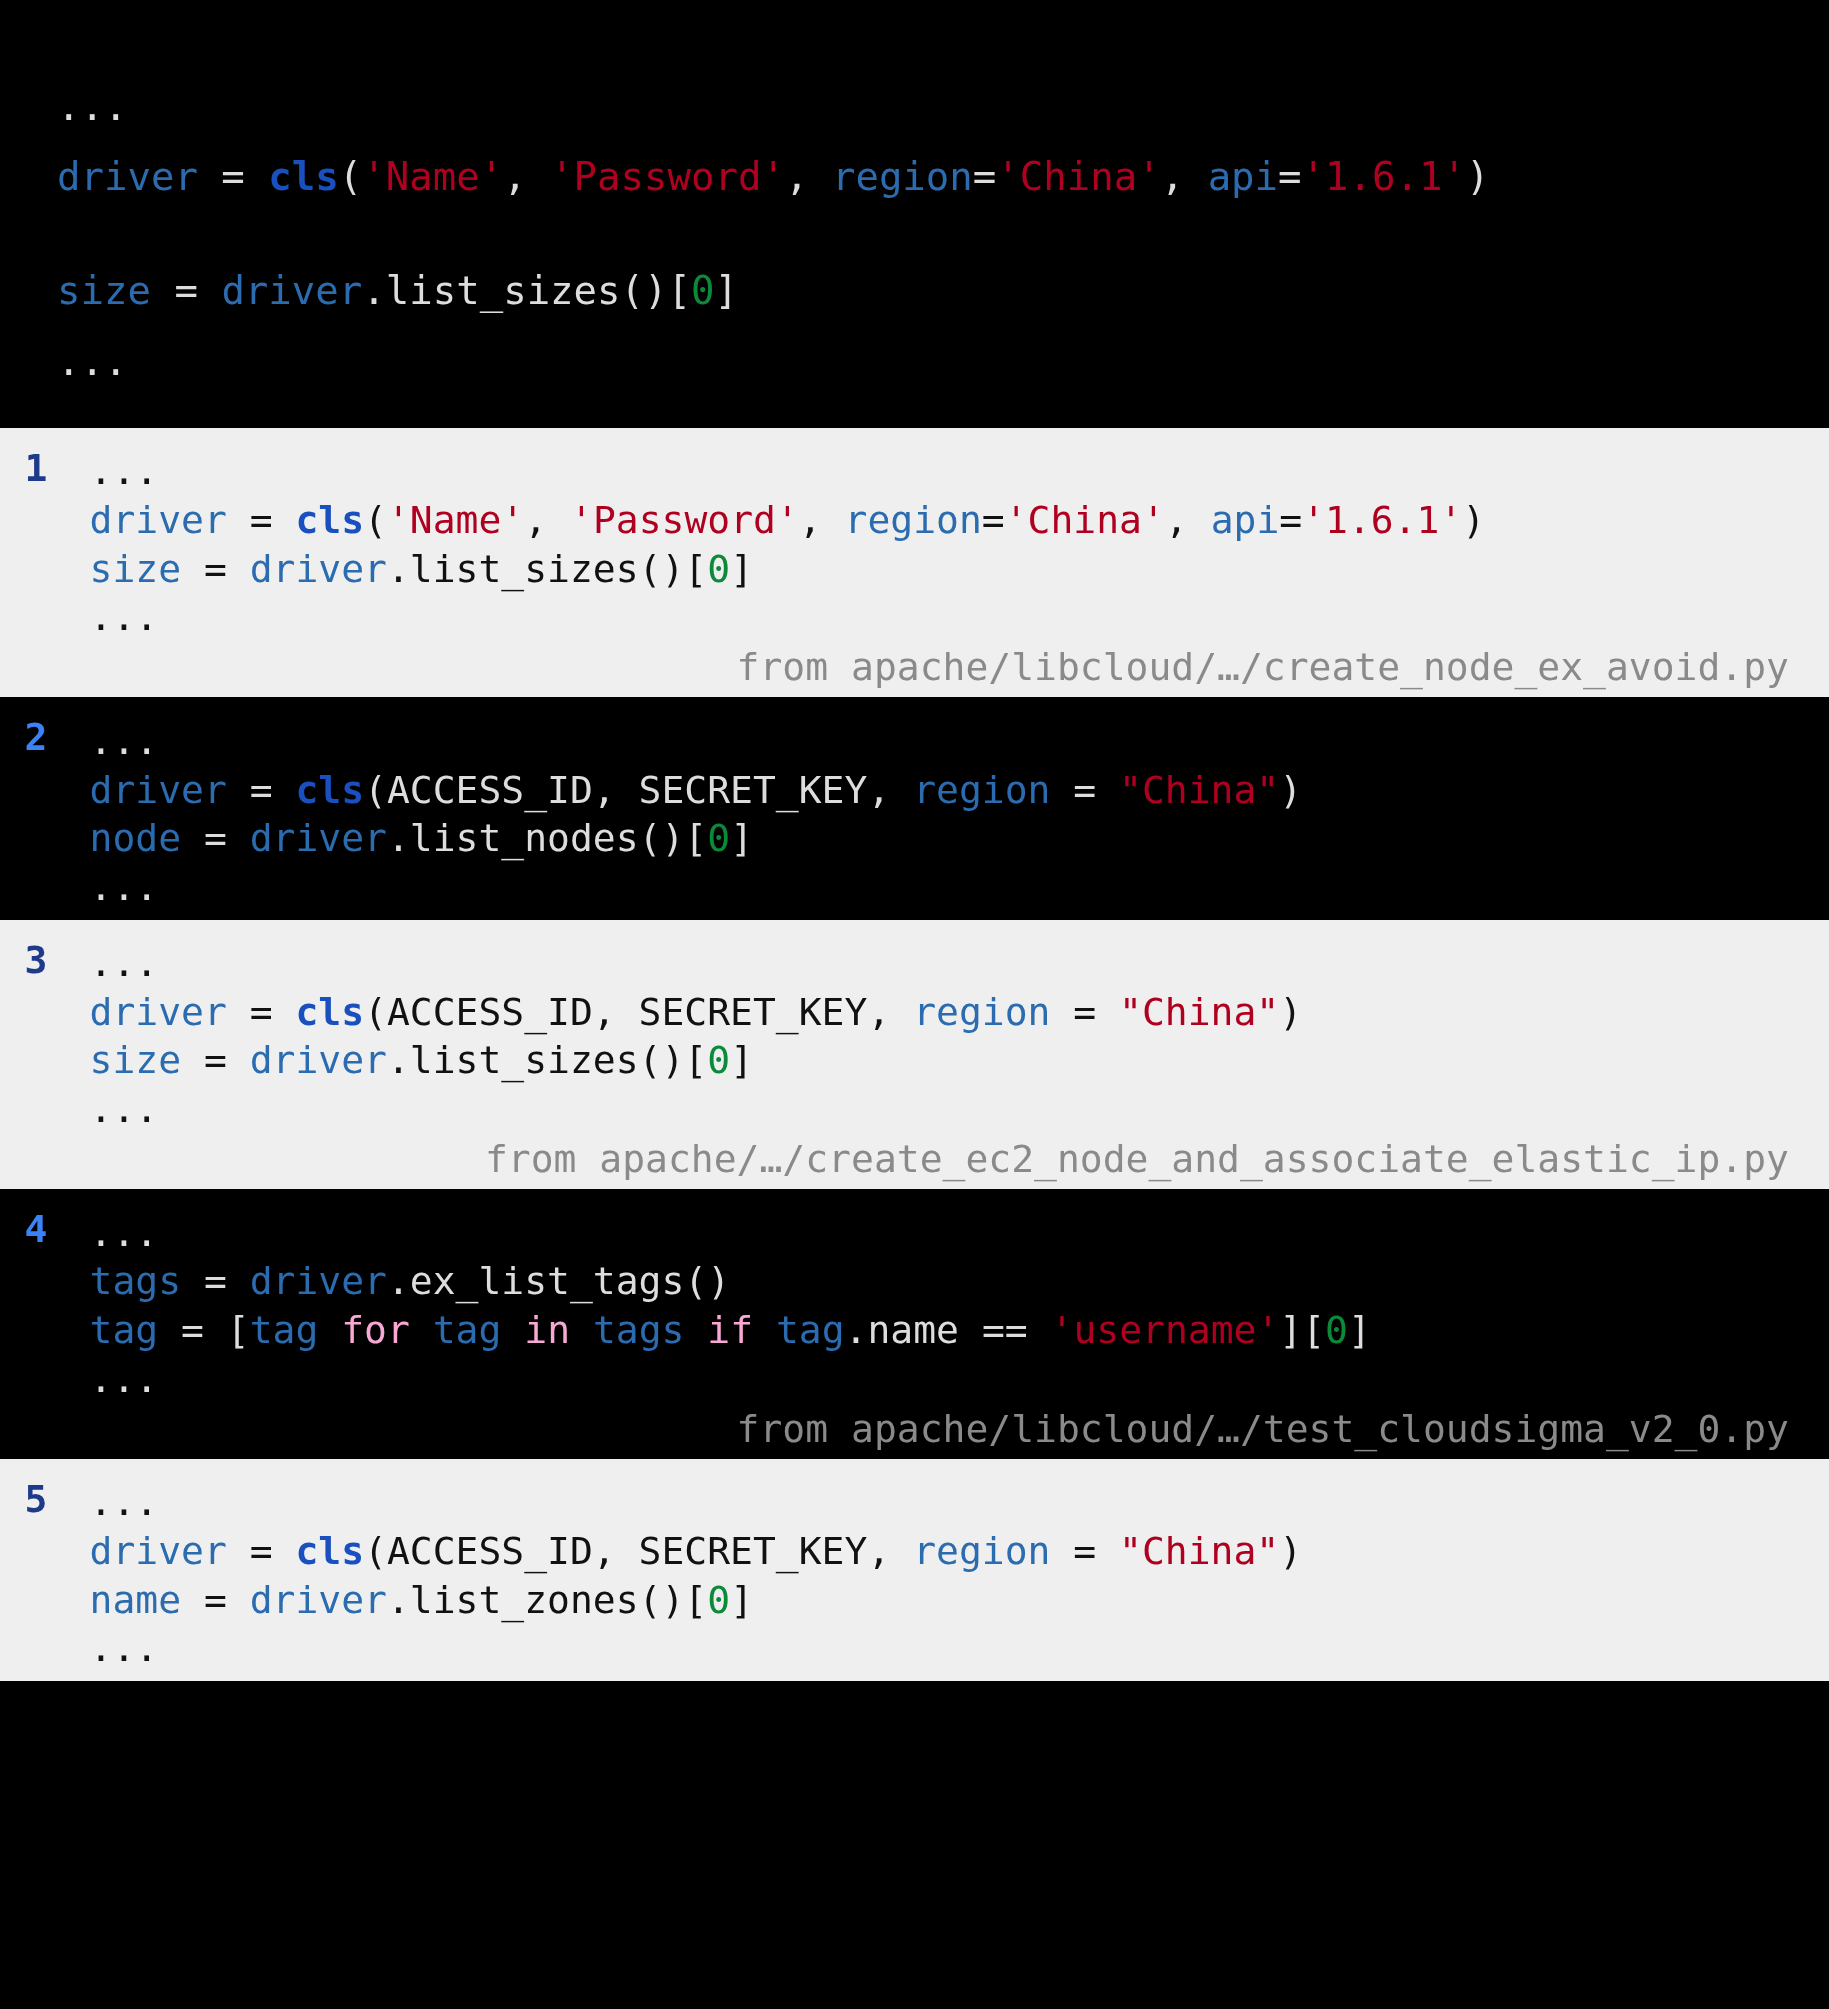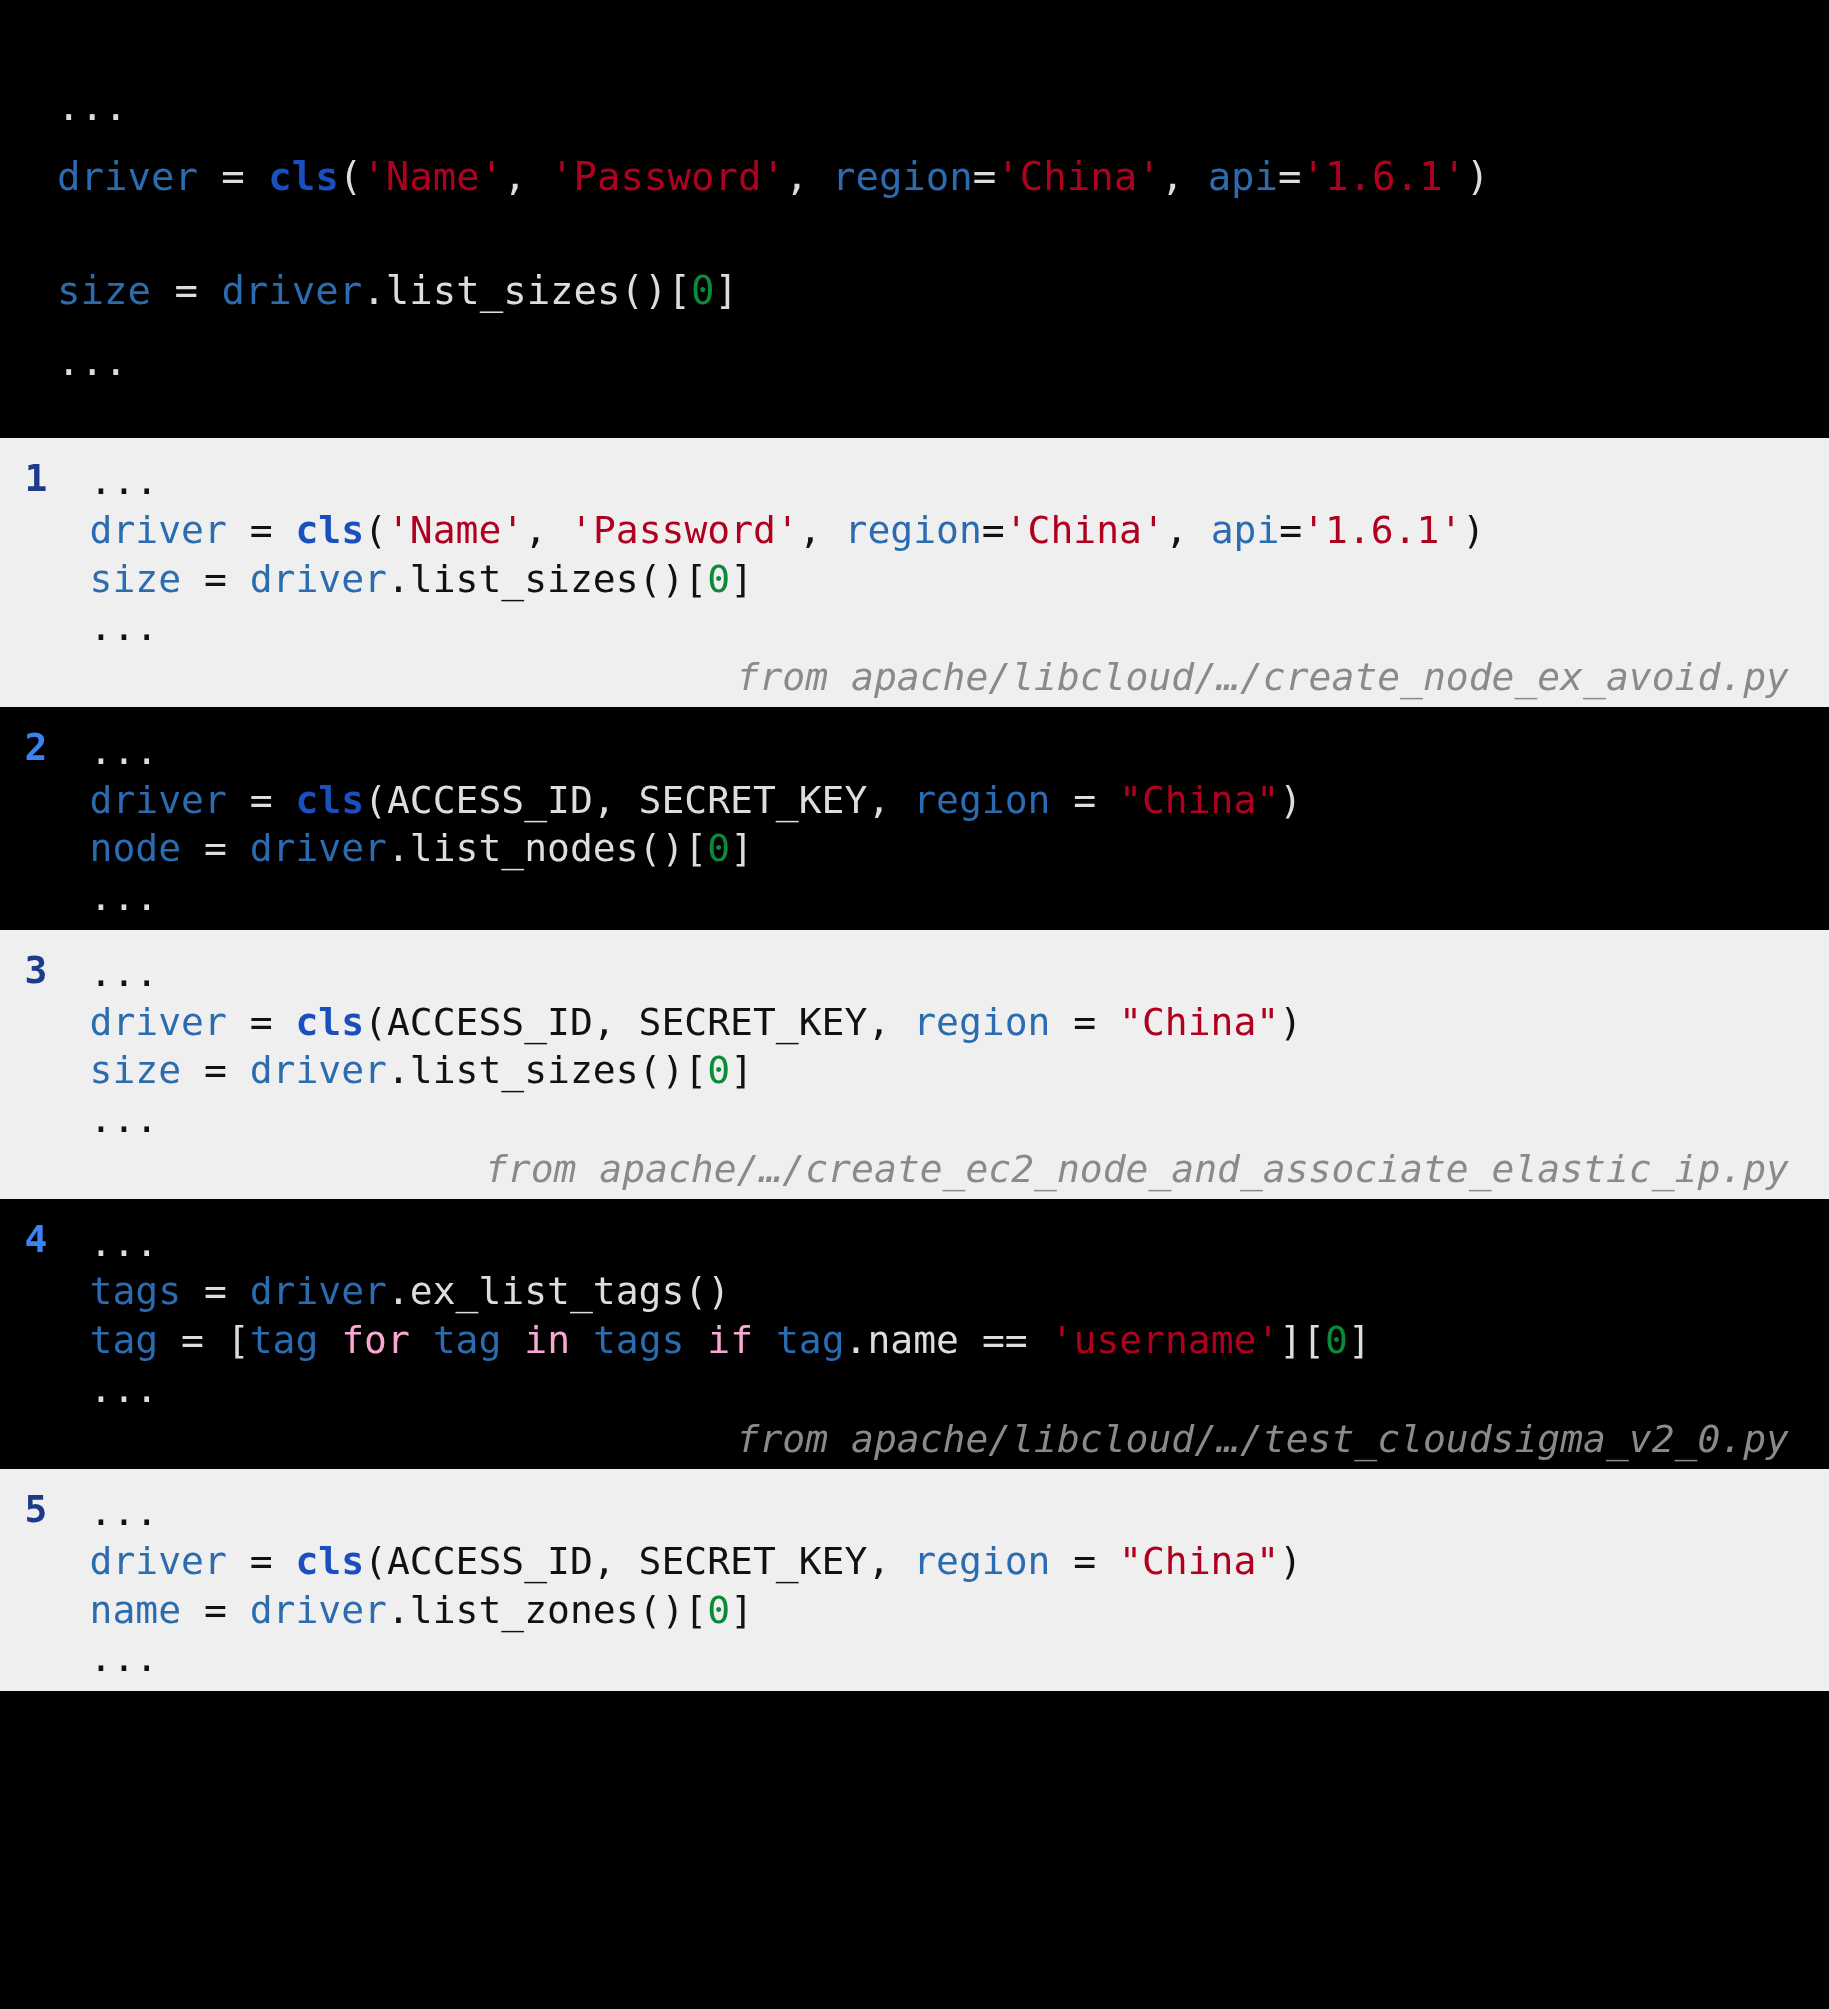--- a/index.html
+++ b/index.html
@@ -23,27 +23,27 @@
   }
 
   
   .t-id   { color: #2b6cb0; }   
   .t-fn   { color: #1a4fbf; font-weight: 600; } 
   .t-str  { color: #b00020; }   
   .t-kw   { color: #f9a8d4; }   
   .t-num  { color: #0b8a3a; }   
   .t-def  { color: #ddd; }      
   .t-defL { color: #111; }      
-  .t-src  { color: #8a8a8a; font-style: italic; }
+  .t-src  { color: #8a8a8a; }
   .t-idxD { color: #3b82f6; font-weight: 700; }
   .t-idxL { color: #1e3a8a; font-weight: 700; }
 
   
   .query {
-    padding: 72px 57px 41px 57px;
+    padding: 72px 57px 31px 57px;
   }
   .query .code { font-size: 39px; line-height: 1.8; }
   .query .gap { height: 44px; }
 
   
   .result {
     position: relative;
     padding: 19.6px 41px 8.2px 24.5px;
   }
   .result.light { background: #efefef; }

